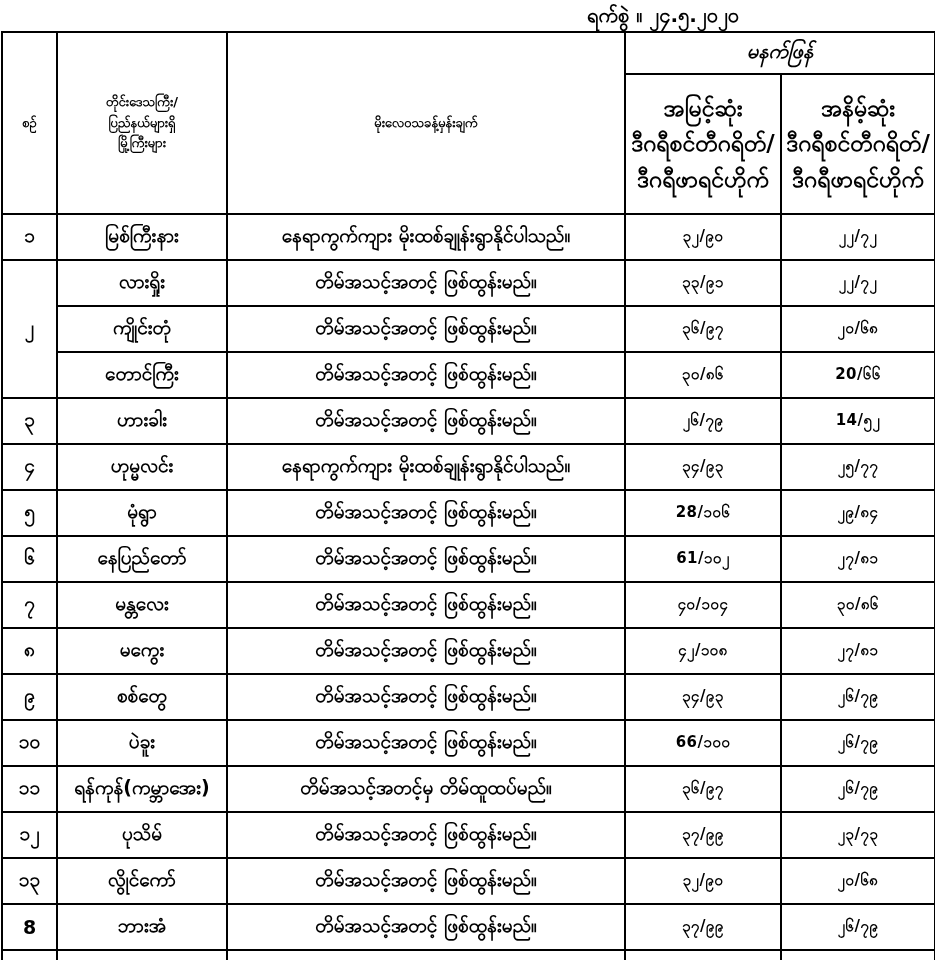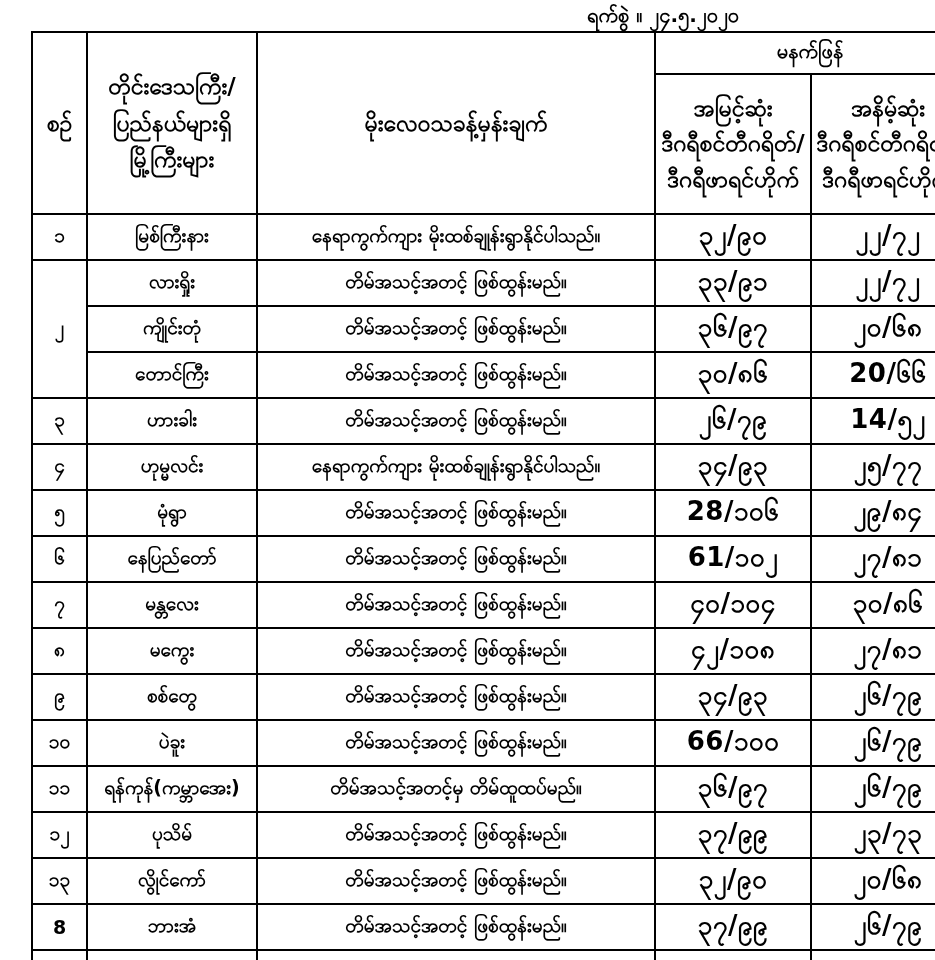--- a/index.html
+++ b/index.html
@@ -8,21 +8,20 @@
     background: #ffffff;
     width: 935px;
     height: 960px;
     font-family: "DejaVu Sans", sans-serif;
     color: #000000;
   }
   .page {
     width: 745px;
     height: 960px;
     box-sizing: border-box;
-    padding-left: 30px;
   }
   .date-line {
     height: 31px;
     line-height: 30px;
     text-align: right;
     padding-right: 6px;
     font-size: 20px;
     font-weight: bold;
   }
   table.forecast-table {
@@ -33,26 +32,26 @@
     background: #ffffff;
   }
   table.forecast-table td, table.forecast-table th {
     border: 2px solid #000000;
     text-align: center;
     vertical-align: middle;
     font-weight: bold;
     padding: 1px 2px;
     overflow: hidden;
   }
-  th.top-span { height: 38px; font-size: 20px; }
+  th.top-span { height: 38px; font-size: 20px; font-style: italic; }
   th.sub-head { height: 136px; font-size: 23px; white-space: pre-line; line-height: 1.55; }
-  th.main-head { font-size: 23px; white-space: pre-line; line-height: 1.6; }
+  th.main-head { font-size: 13px; white-space: pre-line; line-height: 1.6; }
   td.body-cell { height: 42px; font-size: 19px; }
   td.serial-cell { font-size: 19px; }
-  td.temp-cell { font-size: 26px; letter-spacing: 0.5px; }
+  td.temp-cell { font-size: 15px; letter-spacing: 0.5px; }
 </style>
 </head>
 <body>
 
 <div class="page">
 
   <div class="date-line">ရက်စွဲ ။ ၂၄.၅.၂၀၂၀</div>
 
   <table class="forecast-table">
     <colgroup>

